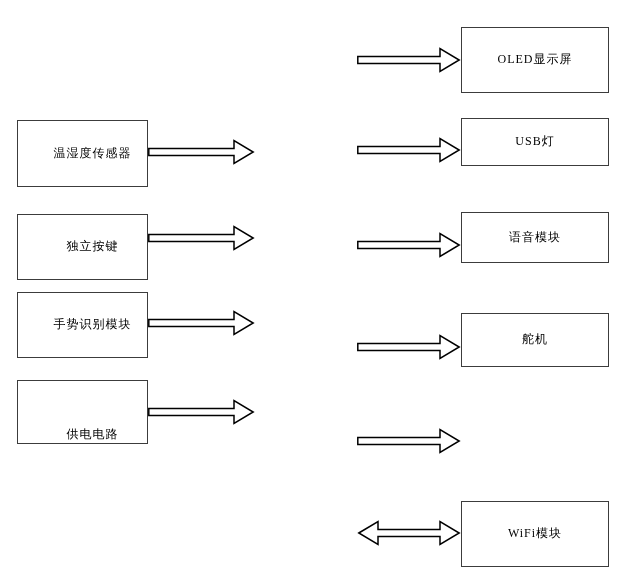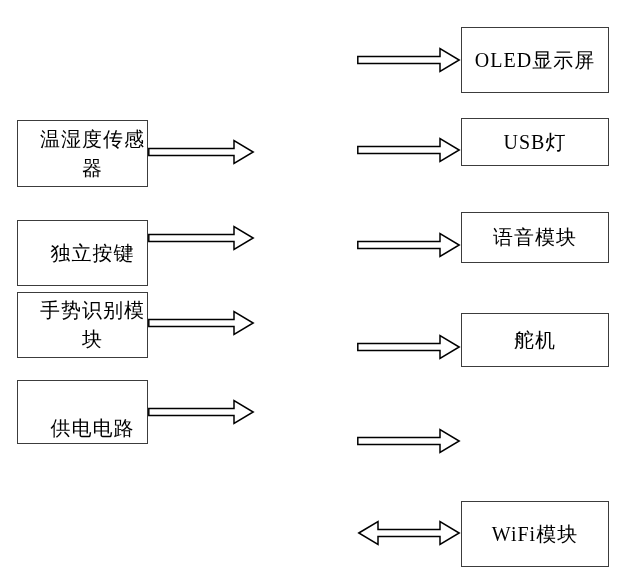--- a/index.html
+++ b/index.html
@@ -17,21 +17,21 @@
     overflow: hidden;
   }
   .box {
     position: absolute;
     border: 1.6px solid #3c3c3c;
     background: #ffffff;
     display: flex;
     align-items: center;
     justify-content: center;
     text-align: center;
-    font-size: 20px;
+    font-size: 12px;
     letter-spacing: 1px;
     line-height: 1.45;
     box-sizing: border-box;
   }
   .box-left   { left: 17px;  width: 131px; padding-left: 20px; }
   .box-right  { left: 461px; width: 148px; }
   .box-center { left: 255px; top: 25px; width: 102px; height: 536px; }
   .arrow {
     position: absolute;
     height: 28px;
@@ -45,21 +45,21 @@
   }
 </style>
 </head>
 <body>
 
 <div class="canvas">
 
   <div class="box box-left" style="top:120px; height:67px;">
     <span>温湿度传感器</span>
   </div>
-  <div class="box box-left" style="top:220px; height:66px;text-align:center;">
+  <div class="box box-left" style="top:214px; height:66px;text-align:center;">
     <span>独立按键</span>
   </div>
   <div class="box box-left" style="top:292px; height:66px;">
     <span>手势识别模块</span>
   </div>
   <div class="box box-left" style="top:380px; height:64px;align-items:flex-end;">
     <span>供电电路</span>
   </div>
 
 

